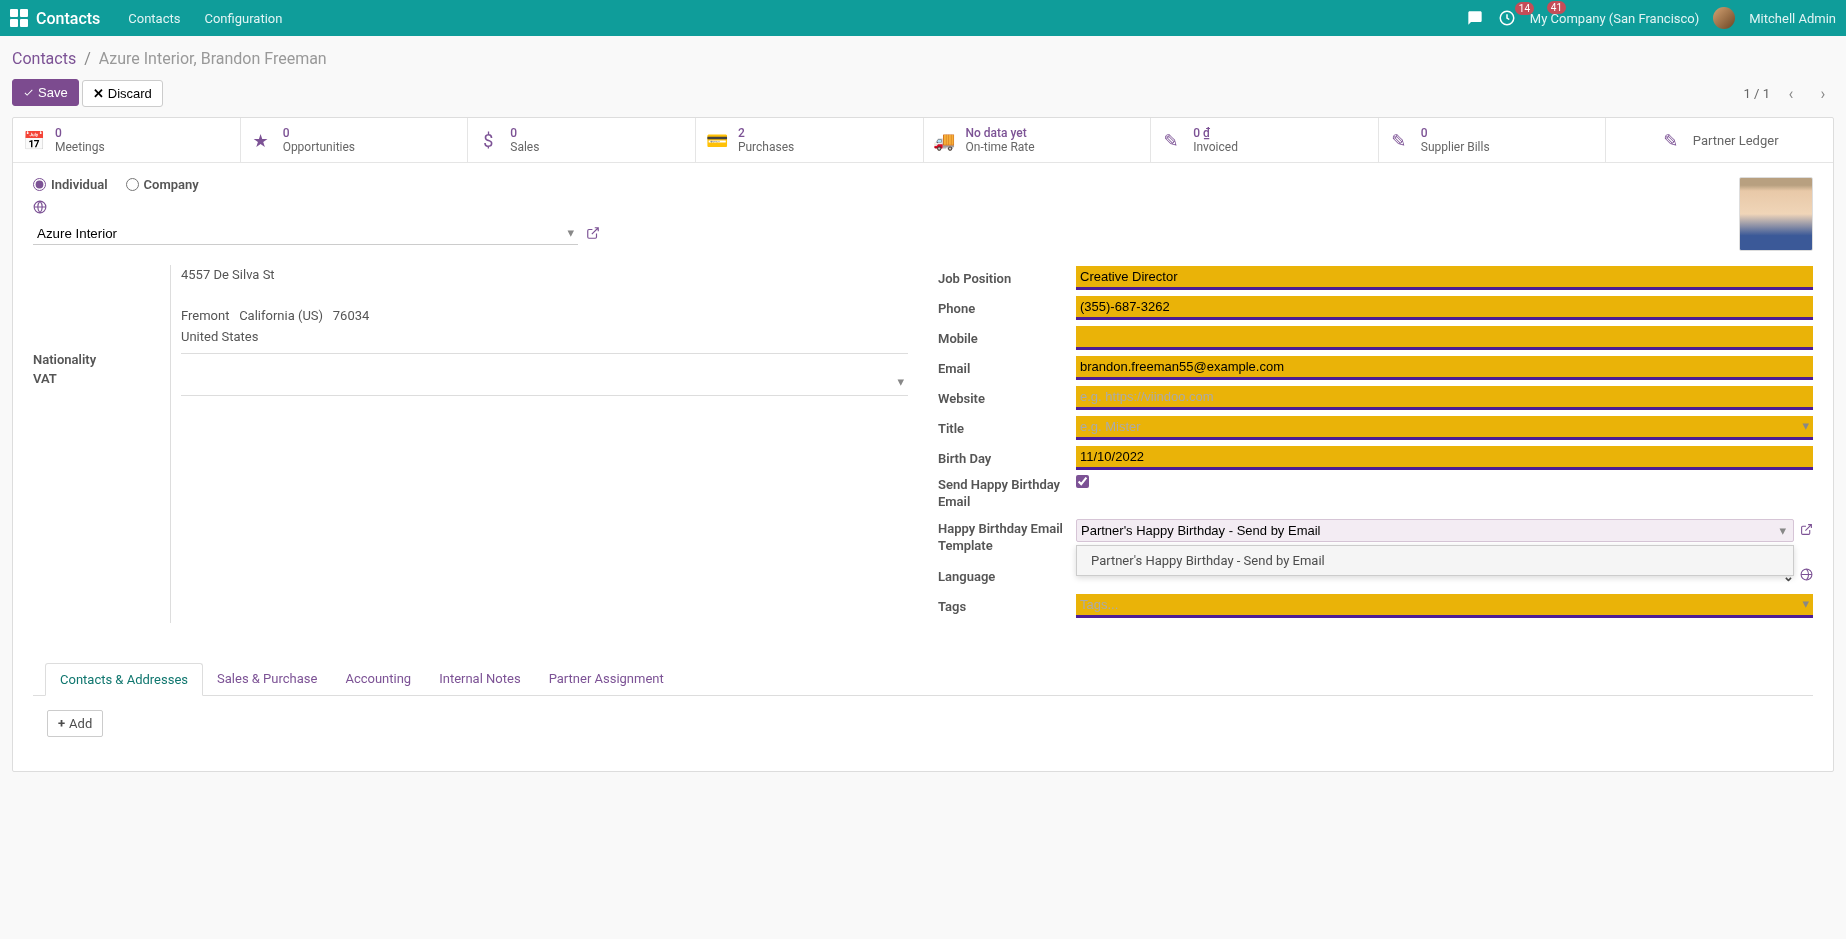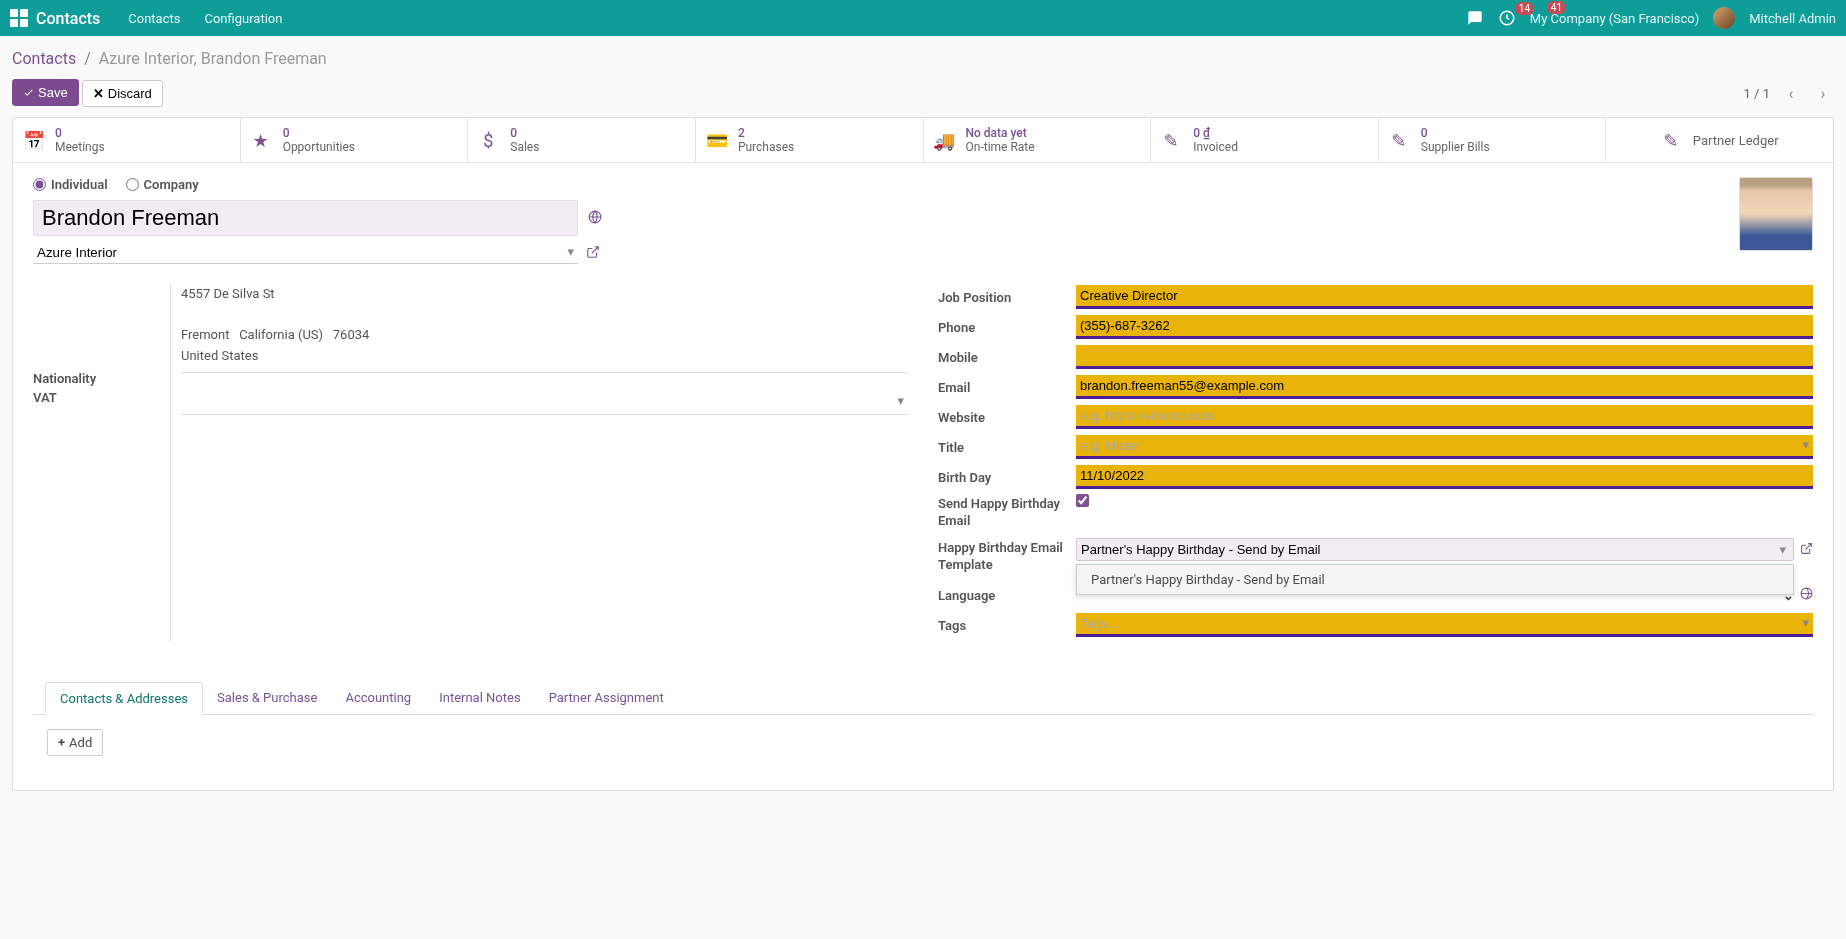--- a/index.html
+++ b/index.html
@@ -194,21 +194,20 @@
             <input type="radio" name="ct" checked="" style=""> 
             <span>Individual</span>
           </label>
         <label>
             <input type="radio" name="ct" style=""> 
             <span>Company</span>
           </label>
       </div>
 
       <div class="name-row">
-        <input class="name-input" value="Brandon Freeman" style="">
         <span class="globe">
           <svg width="14" height="14" viewBox="0 0 24 24" fill="none" stroke="#7c5295" stroke-width="2">
               <circle cx="12" cy="12" r="10"></circle>
               <path d="M2 12h20M12 2a15 15 0 010 20M12 2a15 15 0 000 20"></path>
             </svg>
         </span>
       </div>
 
       <div class="company-row">
         <div style="position:relative; width:545px;">

